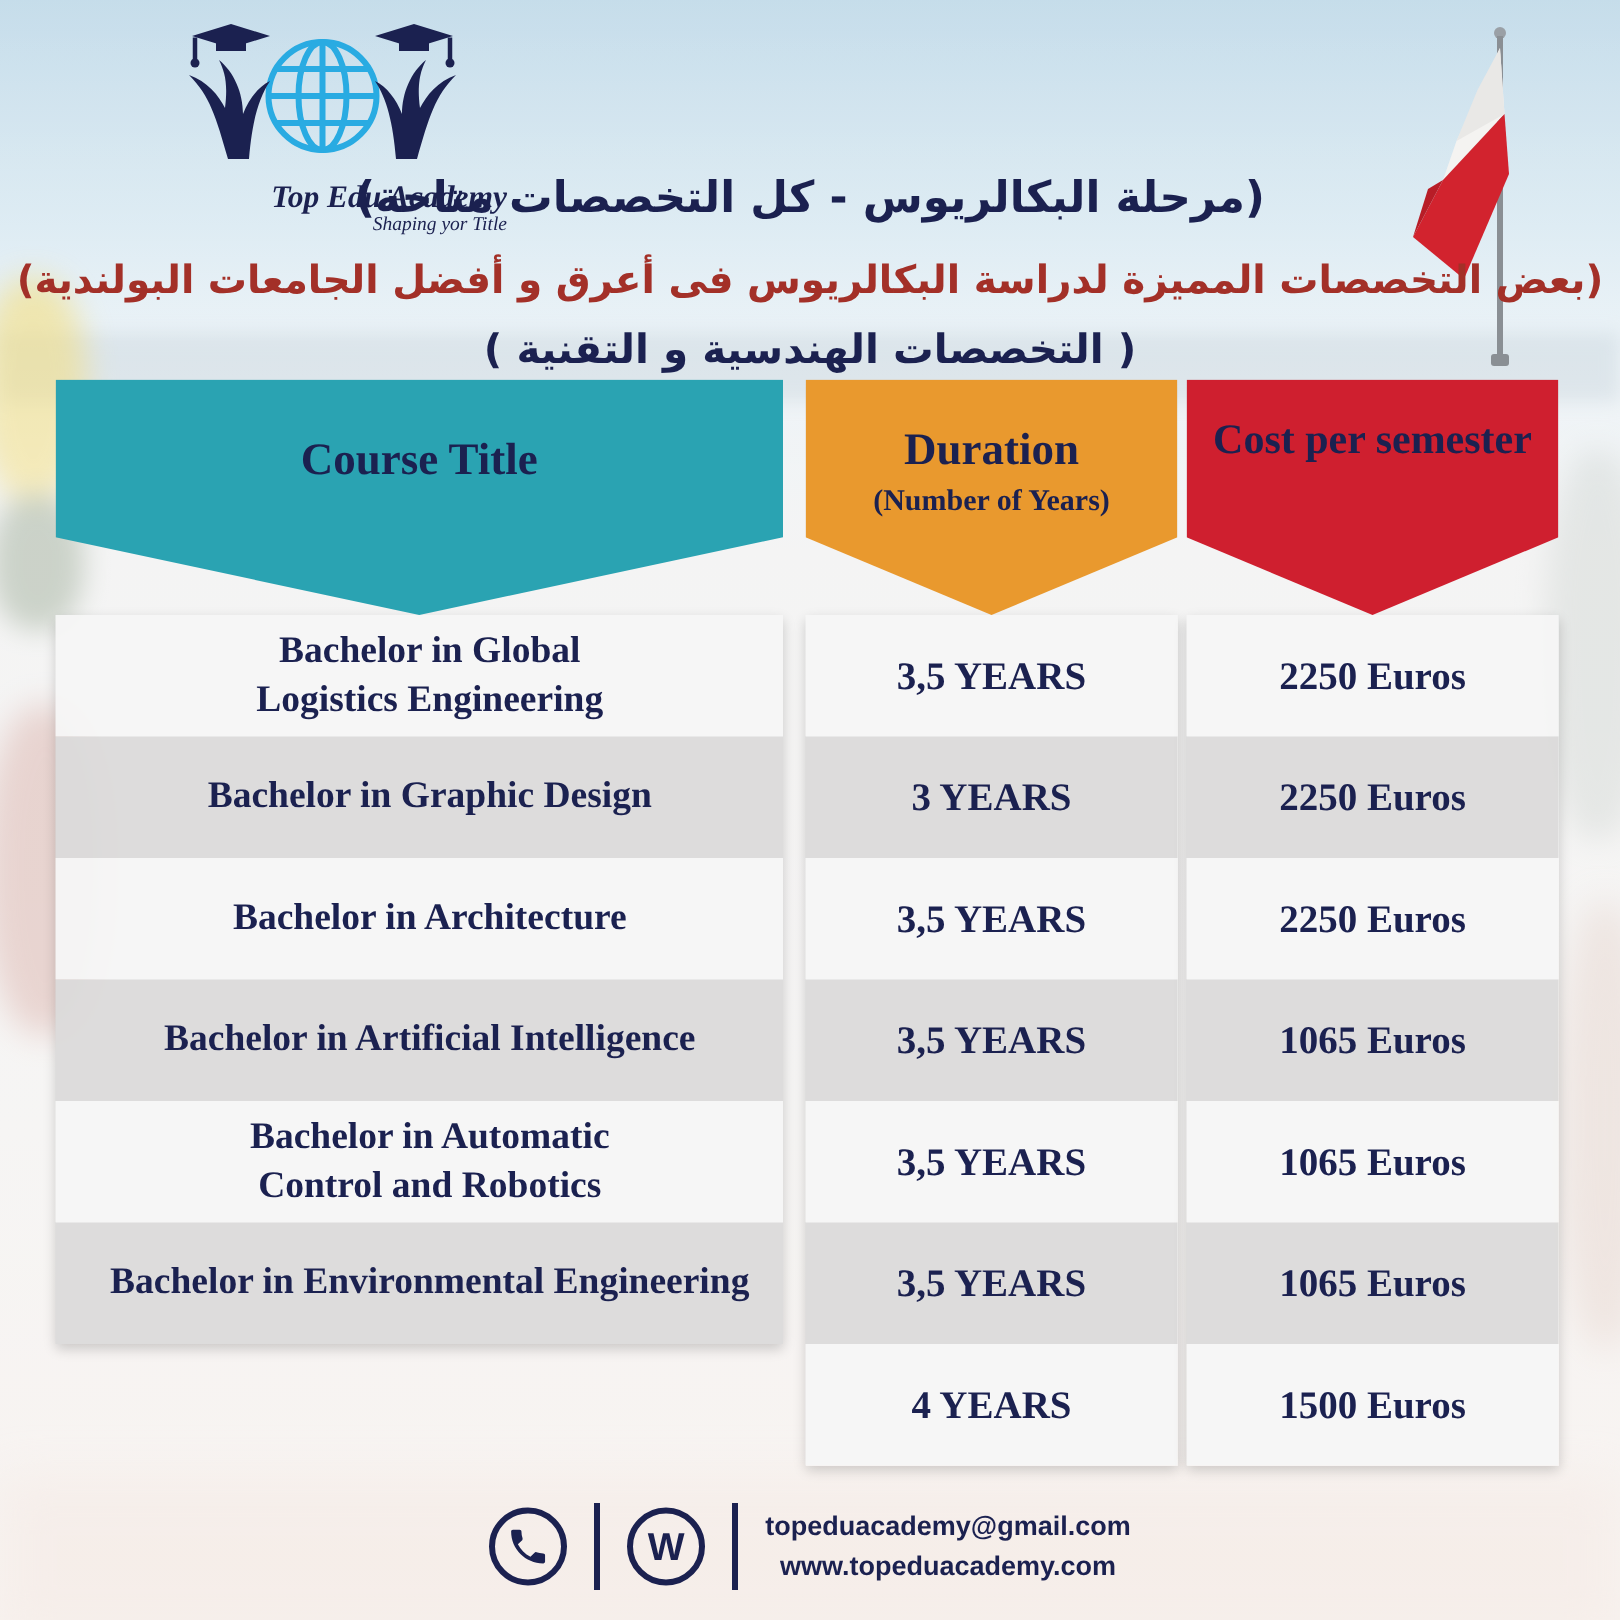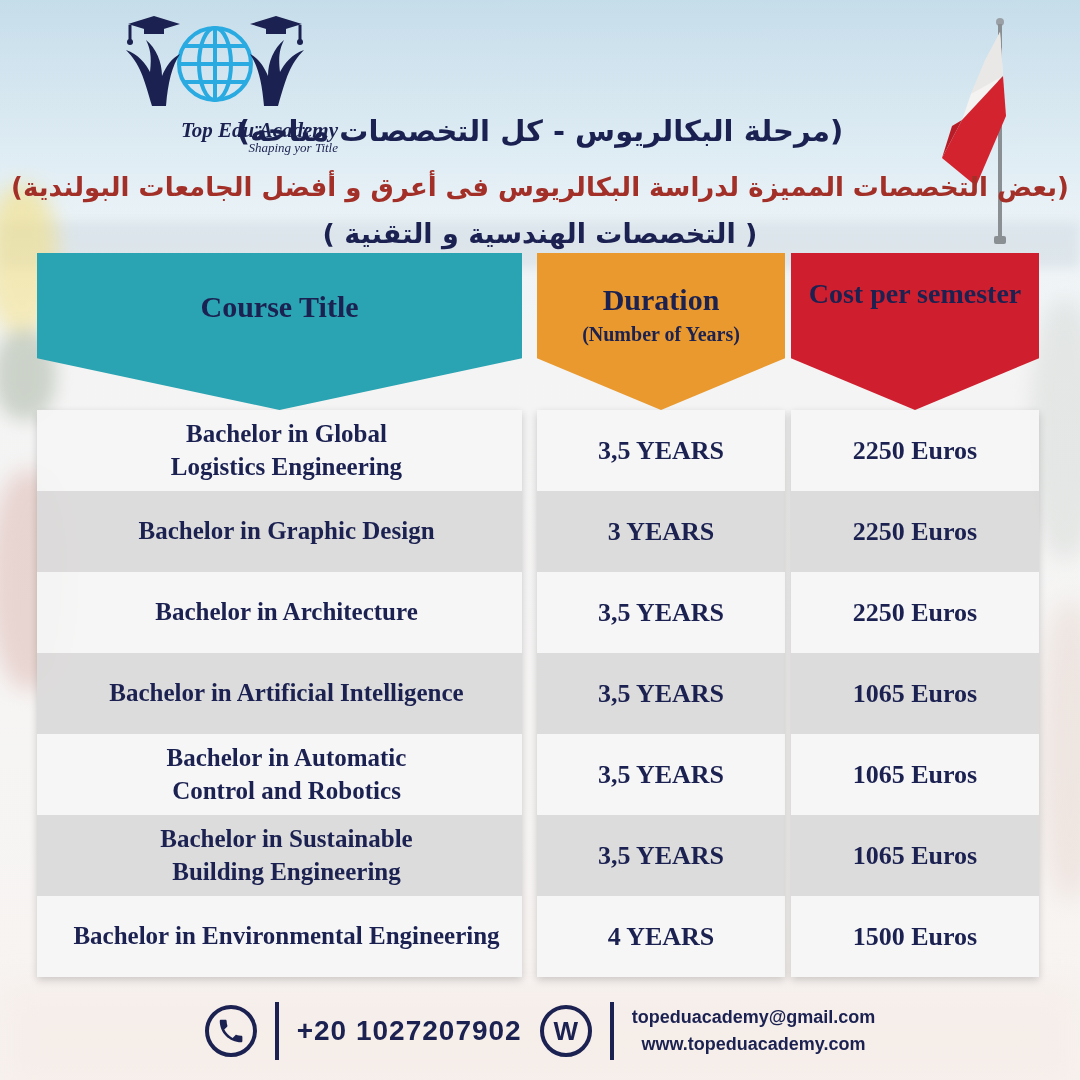--- a/index.html
+++ b/index.html
@@ -127,22 +127,20 @@
       <div class="banner-main">Course Title</div>
     </div>
     <div class="rows">
       <div class="row row-course">Bachelor in Global
 Logistics Engineering</div>
       <div class="row row-course">Bachelor in Graphic Design</div>
       <div class="row row-course">Bachelor in Architecture</div>
       <div class="row row-course">Bachelor in Artificial Intelligence</div>
       <div class="row row-course">Bachelor in Automatic
 Control and Robotics</div>
-      <div class="row row-course">Bachelor in Sustainable
-Building Engineering</div>
       <div class="row row-course">Bachelor in Environmental Engineering</div>
     </div>
   </div>
 
   <div class="col col-duration">
     <div class="banner banner-orange">
       <div class="banner-main" style="padding-top:30px;">Duration</div>
       <div class="banner-sub">(Number of Years)</div>
     </div>
     <div class="rows">
@@ -171,21 +169,20 @@
     </div>
   </div>
 
   <div class="footer">
     <div class="circle-icon">
       <svg width="30" height="30" viewBox="0 0 24 24" fill="#1b2150">
         <path d="M6.6 10.8c1.5 2.9 3.8 5.2 6.7 6.7l2.2-2.2c.3-.3.7-.4 1-.2 1.1.4 2.3.6 3.6.6.6 0 1 .4 1 1V20c0 .6-.4 1-1 1C10.6 21 3 13.4 3 4c0-.6.4-1 1-1h3.5c.6 0 1 .4 1 1 0 1.3.2 2.5.6 3.6.1.3 0 .7-.2 1l-2.3 2.2z"></path>
       </svg>
     </div>
     <div class="vdiv"></div>
-    <div class="phone-number">+20 1027207902</div>
     <div class="circle-icon">
       <span class="w-letter">W</span>
     </div>
     <div class="vdiv"></div>
     <div class="web-stack">
       <div>topeduacademy@gmail.com</div>
       <div>www.topeduacademy.com</div>
     </div>
   </div>
 

